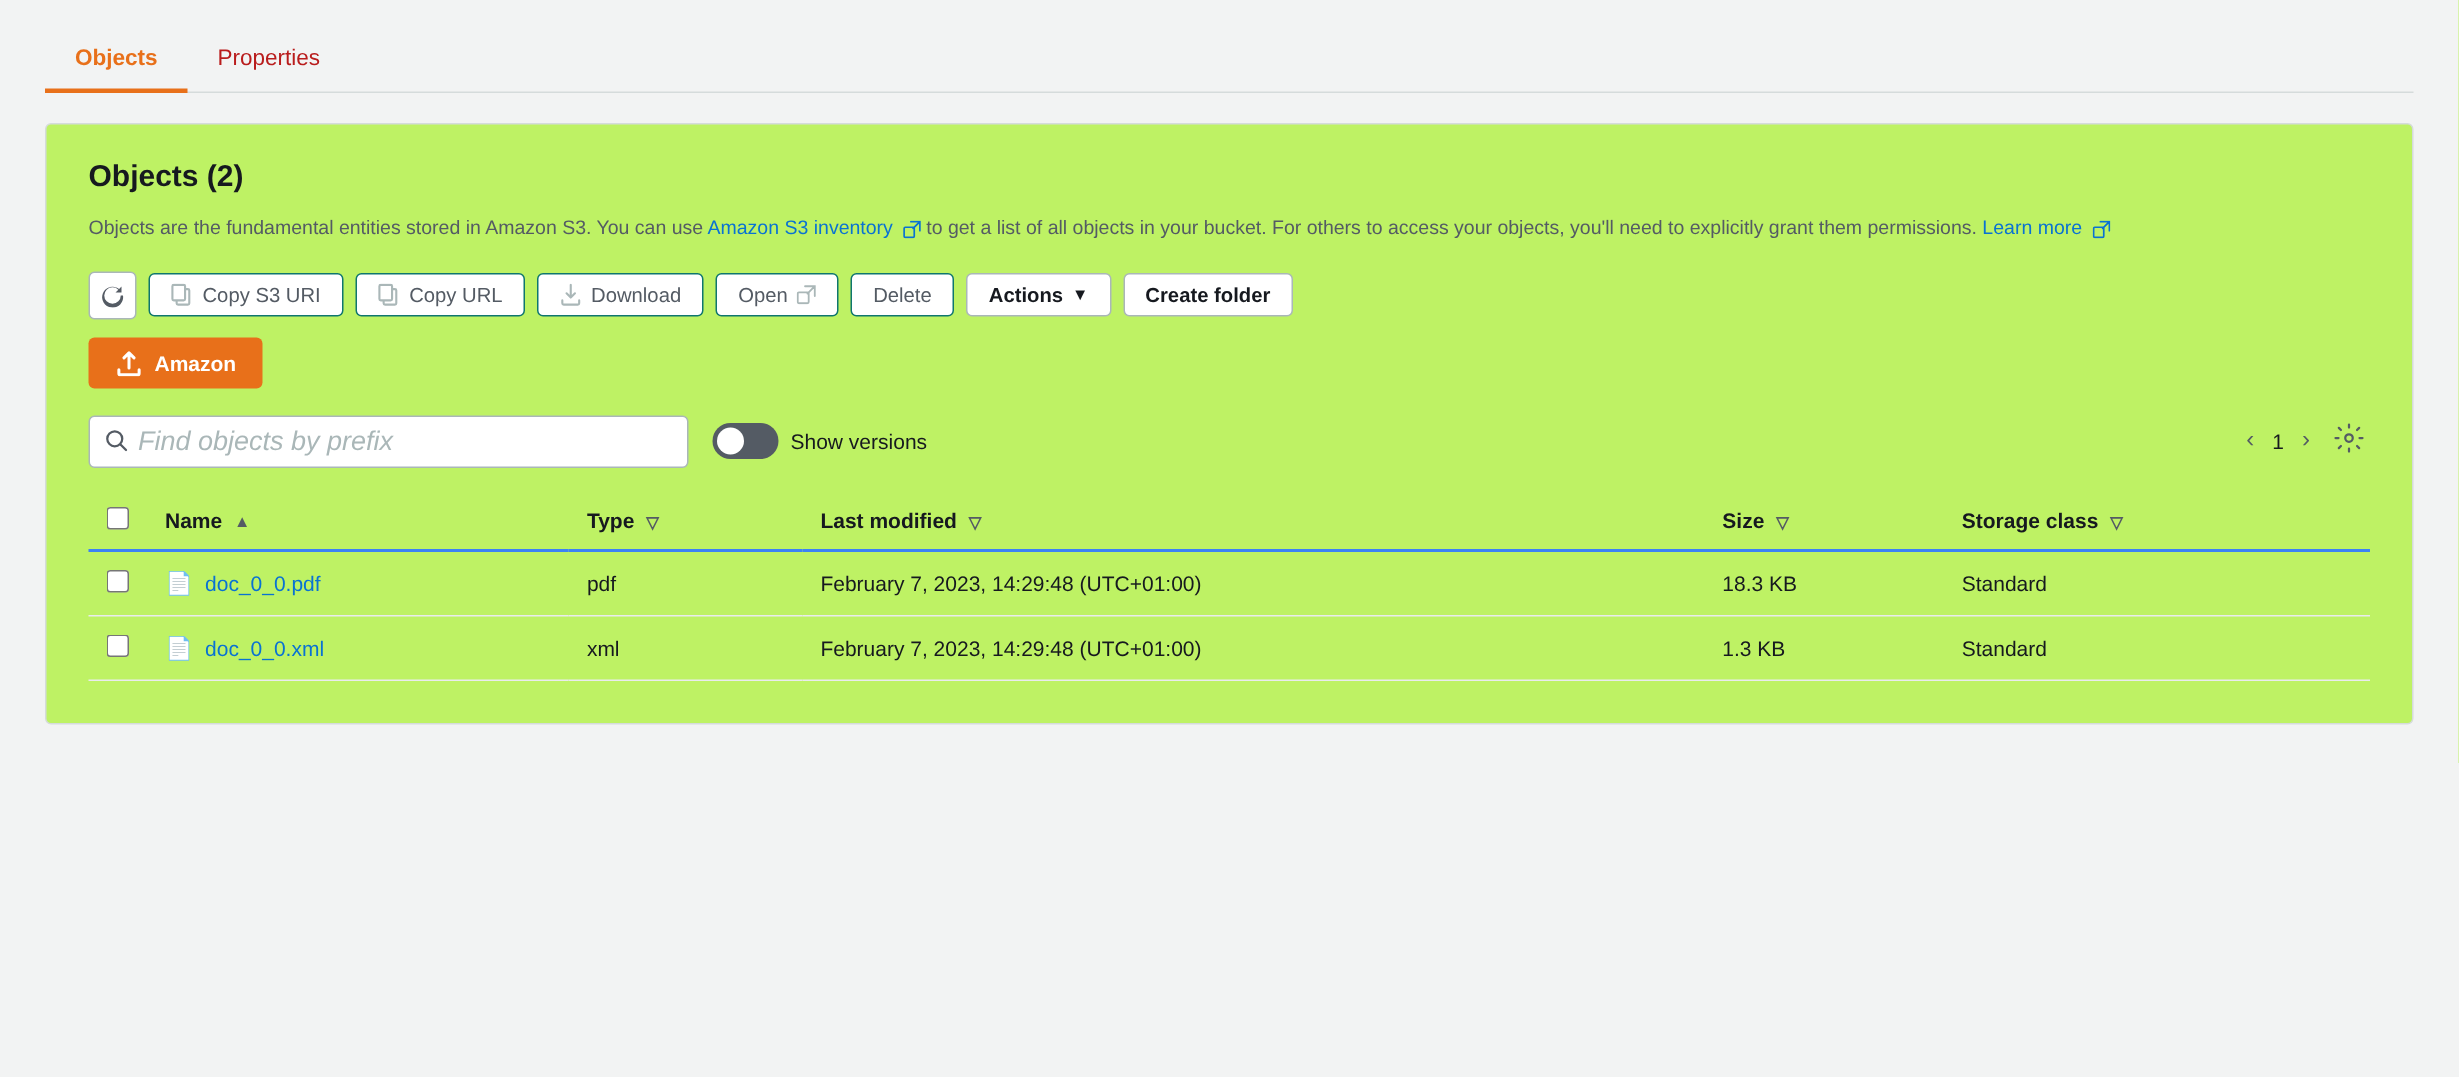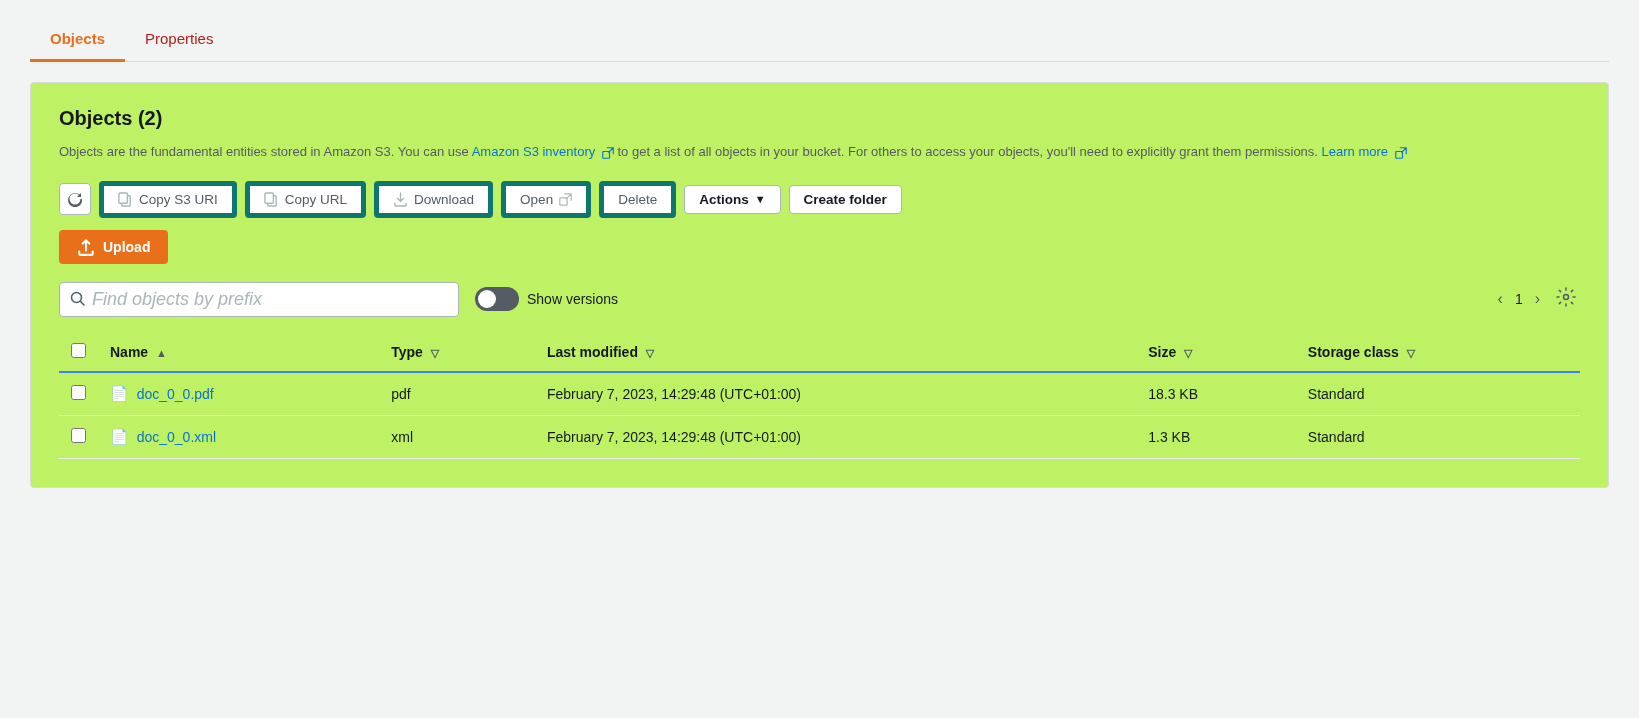--- a/index.html
+++ b/index.html
@@ -70,21 +70,21 @@
       align-items: center;
       gap: 8px;
       flex-wrap: wrap;
       margin-bottom: 12px;
     }
     .btn {
       display: inline-flex;
       align-items: center;
       gap: 6px;
       padding: 6px 14px;
-      border: 5px solid #0f766e;
+      border: 1px solid #0f766e;
       border-radius: 4px;
       background: #fff;
       cursor: pointer;
       font-size: 13.5px;
       color: #545b64;
       white-space: nowrap;
       font-family: inherit;
     }
     .btn-icon {
       width: 32px;
@@ -343,21 +343,21 @@
       <button class="btn btn-create-folder">
         <span>Create folder</span>
       </button>
     </div>
 
     <div class="upload-row">
       <button class="btn-upload">
         <svg width="18" height="18" viewBox="0 0 16 16" fill="none">
           <path d="M8 11V2M5 5l3-3 3 3M2 12v2a1 1 0 0 0 1 1h10a1 1 0 0 0 1-1v-2" stroke="#fff" stroke-width="1.8" stroke-linecap="round" stroke-linejoin="round"></path>
         </svg>
-        <span>Upload</span>
+        <span>Amazon</span>
       </button>
     </div>
 
     <div class="search-versions-row">
       <div class="search-left">
         <div class="search-box">
           <svg class="search-icon-svg" width="16" height="16" viewBox="0 0 16 16" fill="none">
             <circle cx="6.5" cy="6.5" r="5" stroke="#545b64" stroke-width="1.5" fill="none"></circle>
             <line x1="10.5" y1="10.5" x2="14" y2="14" stroke="#545b64" stroke-width="1.5" stroke-linecap="round"></line>
           </svg>

